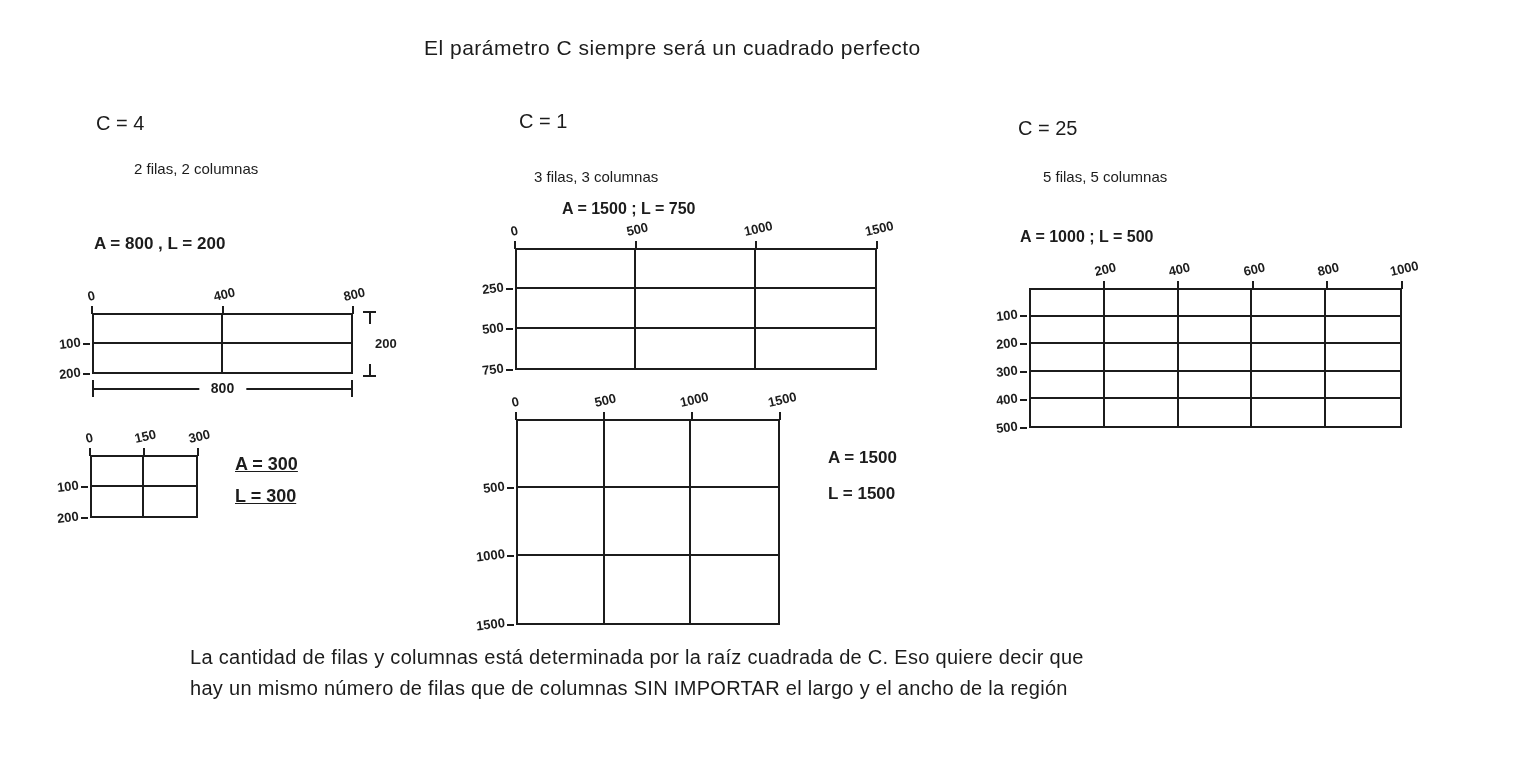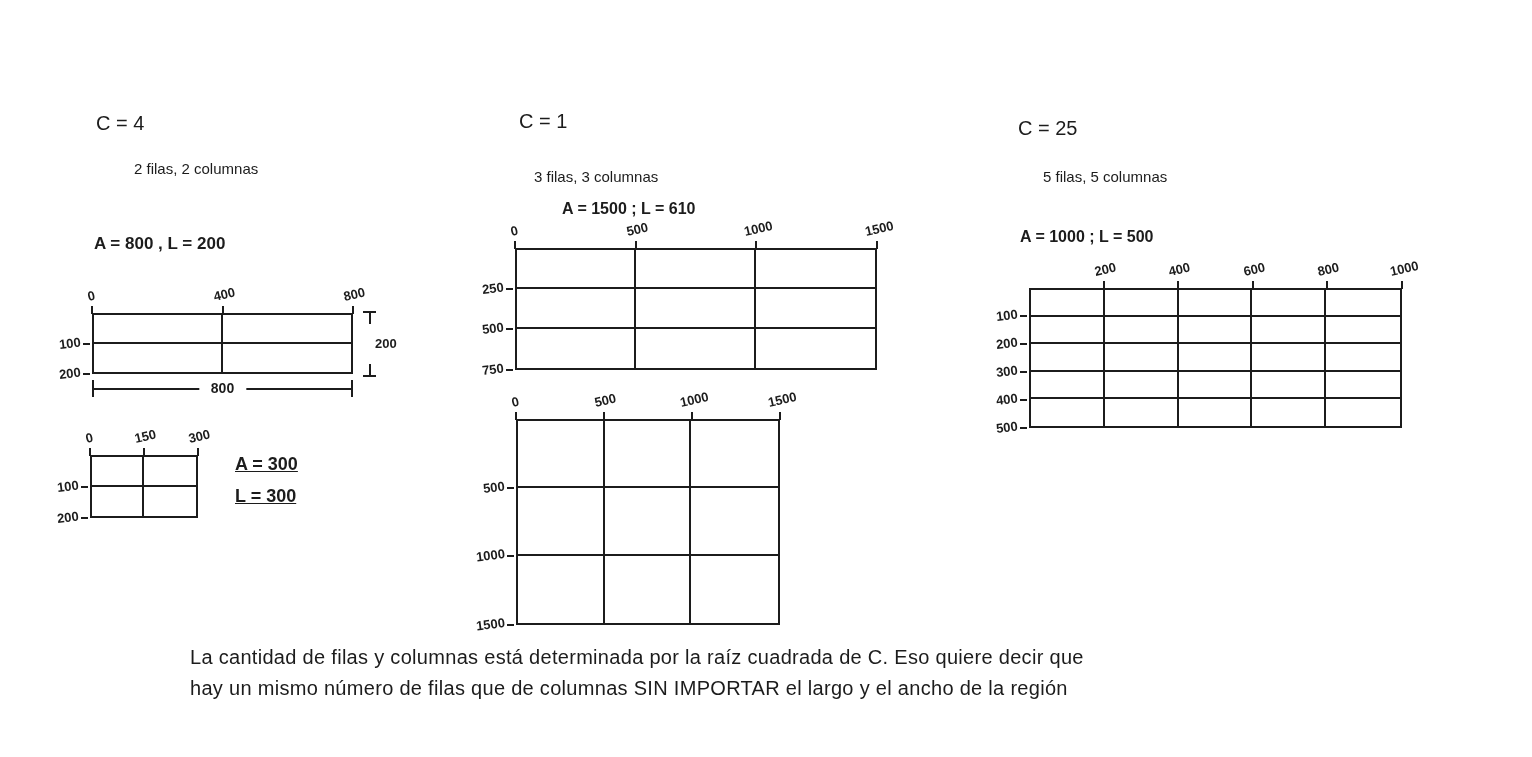--- a/index.html
+++ b/index.html
@@ -75,28 +75,29 @@
   .db-tick-l { position: absolute; left: 0; top: 0; width: 2px; height: 17px; background: var(--ink); }
   .db-tick-r { position: absolute; right: 0; top: 0; width: 2px; height: 17px; background: var(--ink); }
   .db-label  { position: absolute; left: 50%; top: 48%; transform: translate(-50%, -50%);
                background: #ffffff; padding: 0 12px; font-size: 14px; font-weight: bold; }
 </style>
 </head>
 <body>
 
 <div id="canvas">
 
+  <div class="hw title">El parámetro C siempre será un cuadrado perfecto</div>
 
   <div class="hw heading-c4">C = 4</div>
   <div class="hw sub-c4">2 filas, 2 columnas</div>
   <div class="hw formula-c4">A = 800 ,   L = 200</div>
 
   <div class="hw heading-c9">C = 1</div>
   <div class="hw sub-c9">3 filas, 3 columnas</div>
-  <div class="hw formula-c9">A = 1500 ;   L = 610</div>
+  <div class="hw formula-c9">A = 1500 ;   L = 750</div>
 
   <div class="hw heading-c25">C = 25</div>
   <div class="hw sub-c25">5 filas, 5 columnas</div>
   <div class="hw formula-c25">A = 1000  ;    L = 500</div>
 
   <div class="dim-right">
     <span class="dr-serif-top"></span>
     <span class="dr-stem-top"></span>
     <span class="dr-label">200</span>
     <span class="dr-stem-bot"></span>
@@ -106,20 +107,24 @@
   <div class="dim-bottom">
     <span class="db-tick-l"></span>
     <span class="db-line"></span>
     <span class="db-tick-r"></span>
     <span class="db-label">800</span>
   </div>
 
   <div class="hw side-c4b">
     <div>A = 300</div>
     <div>L = 300</div>
+  </div>
+  <div class="hw side-c9b">
+    <div>A = 1500</div>
+    <div>L = 1500</div>
   </div>
 
   <div class="hw footer2">hay un mismo número de filas que de columnas SIN IMPORTAR el largo y el ancho de la región</div>
   <div class="hw footer1">La cantidad de filas y columnas está determinada por la raíz cuadrada de C. Eso quiere decir que</div>
 
 <div class="grid-block" id="grid-c4-a">
       <div class="grid-box" style="grid-template-columns: repeat(2, 1fr); grid-template-rows: repeat(2, 1fr);">
         <div class="cell br bb"></div>
         <div class="cell bb"></div>
         <div class="cell br"></div>

